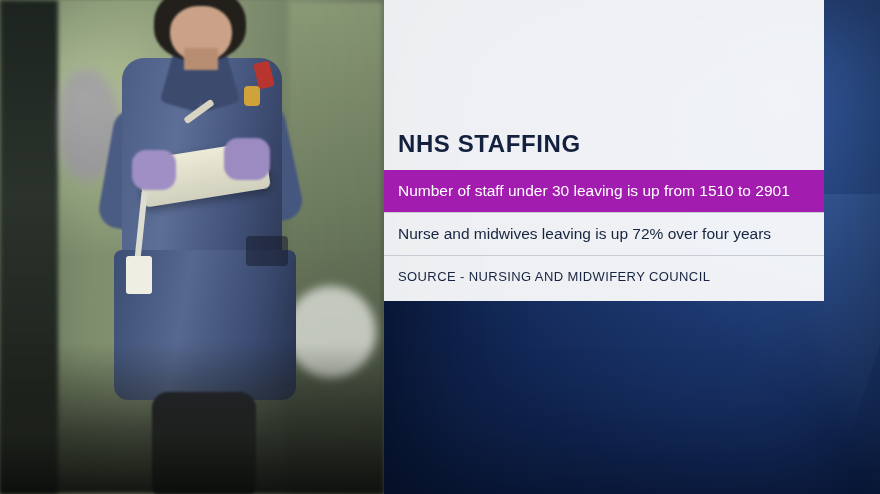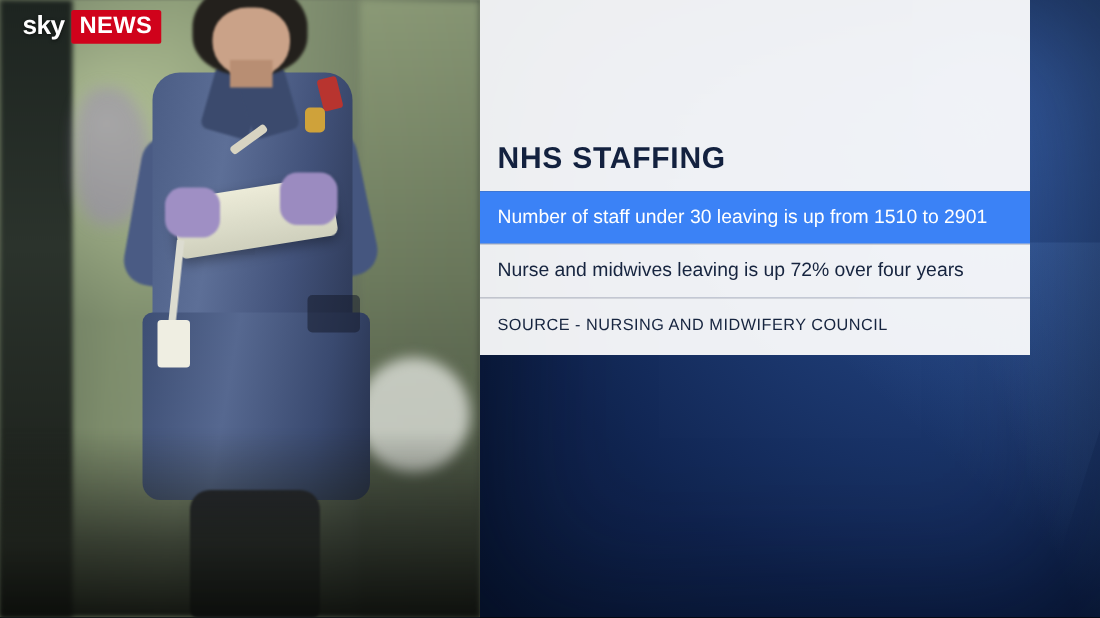--- a/index.html
+++ b/index.html
@@ -175,21 +175,21 @@
     position: absolute; inset: 0;
     box-shadow: inset 0 0 120px rgba(2,8,24,0.7);
   }
 
   
   .card {
     position: absolute;
     left: 384px; top: 0; width: 440px;
   }
   .card-head {
-    height: 153px;
+    height: 170px;
     background: rgba(255,255,255,0.93);
     display: flex;
     align-items: flex-end;
     padding: 0 0 12px 14px;
     box-sizing: border-box;
   }
   .card-title {
     font-size: 24px;
     font-weight: bold;
     letter-spacing: 0.6px;
@@ -198,21 +198,21 @@
   .row {
     background: rgba(255,255,255,0.93);
     color: #16243f;
     font-size: 15.5px;
     line-height: 21px;
     padding: 10px 18px 11px 14px;
     box-sizing: border-box;
     border-top: 1px solid #c9ccd4;
   }
   .row.highlight {
-    background: #3b82f6;
+    background: #a21caf;
     color: #ffffff;
     border-top: none;
   }
   .row.source {
     font-size: 13px;
     letter-spacing: 0.4px;
     padding-bottom: 14px;
     color: #16243f;
   }
 
@@ -285,18 +285,14 @@
 
   <div class="card">
     <div class="card-head">
       <div class="card-title">NHS STAFFING</div>
     </div>
     <div class="row highlight">Number of staff under 30 leaving is up from 1510 to 2901</div>
     <div class="row">Nurse and midwives leaving is up 72% over four years</div>
     <div class="row source">SOURCE - NURSING AND MIDWIFERY COUNCIL</div>
   </div>
 
-  <div class="logo">
-    <span class="sky">sky</span>
-    <span class="news">NEWS</span>
-  </div>
 
 </div>
 
 </body></html>

